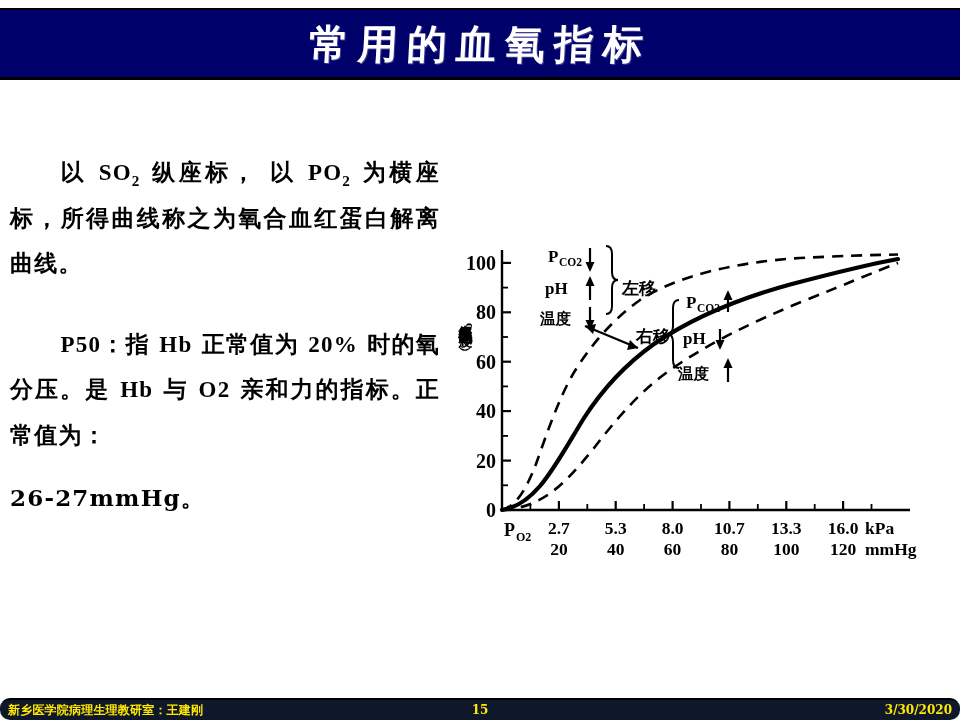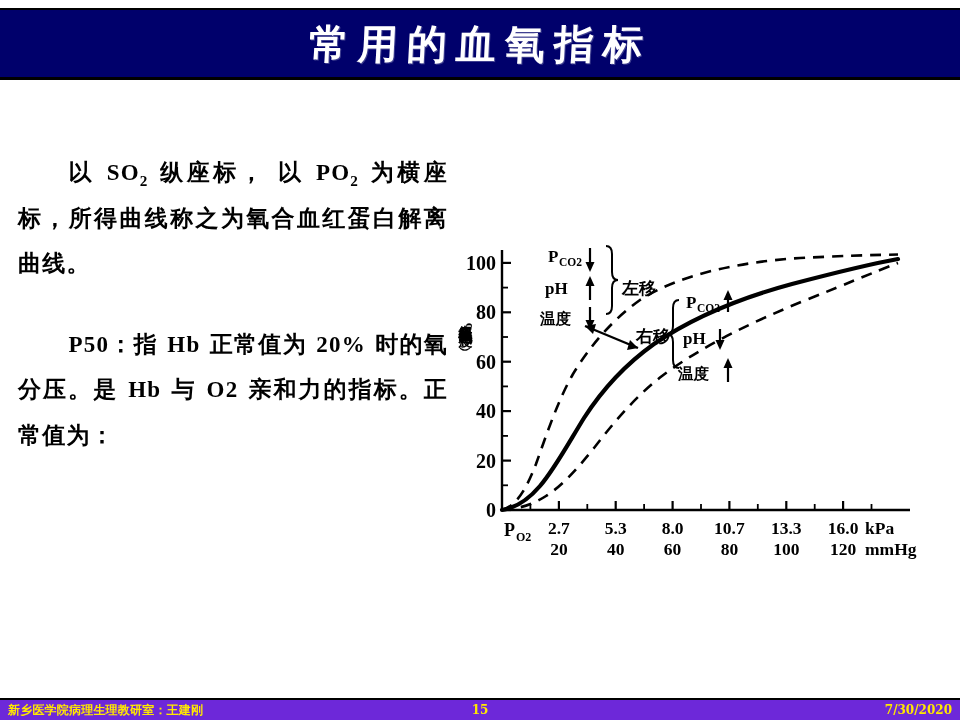--- a/index.html
+++ b/index.html
@@ -41,21 +41,20 @@
     white-space: nowrap;
     transform: skewX(-3deg);
   }
 
   
   .body-text {
     position: absolute;
     left: 10px;
     top: 150px;
     width: 430px;
-    margin-left: 8px;
   }
   .para {
     color: #000000;
     font-family: "DejaVu Serif", serif;
     font-size: 23px;
     font-weight: bold;
     line-height: 1.95;
     letter-spacing: 1.2px;
     text-align: justify;
     margin: 0 0 18px 0;
@@ -88,23 +87,24 @@
     height: 352px;
   }
 
   
   .footer-bar {
     position: absolute;
     left: 0;
     bottom: 0;
     width: 960px;
     height: 22px;
-    background: #6d28d9;
+    background: #0f172a;
     border-top: 2px solid #000000;
     box-sizing: border-box;
+    border-radius: 10px;
   }
   .footer-left, .footer-center, .footer-right {
     position: absolute;
     top: 3px;
     color: #ffe800;
     font-family: "DejaVu Serif", serif;
     font-size: 12px;
     font-weight: bold;
     white-space: nowrap;
     line-height: 15px;
@@ -119,20 +119,21 @@
 <div class="title-banner">
   <div class="title-text">常用的血氧指标</div>
 </div>
 
 <div class="body-text">
 
   <p class="para indented"><span>以 </span><span class="lat">SO</span><sub class="lat">2</sub><span> 纵座标， 以 </span><span class="lat">PO</span><sub class="lat">2</sub><span> 为横座标，所得曲线称之为氧合血红蛋白解离曲线。</span></p>
 
   <p class="para indented p2"><span class="lat">P50</span><span>：指 </span><span class="lat">Hb</span><span> 正常值为 </span><span class="lat">20%</span><span> 时的氧分压。是 </span><span class="lat">Hb</span><span> 与 </span><span class="lat">O2</span><span> 亲和力的指标。正常值为：</span></p>
 
+  <p class="para">26-27mmHg。</p>
 </div>
 
 <div class="chart-figure">
   <svg class="chart-svg" viewBox="0 0 512 352">
 
     <line x1="62" y1="36" x2="62" y2="296" stroke="#000" stroke-width="2.4"></line>
 
     <line x1="62" y1="296" x2="470" y2="296" stroke="#000" stroke-width="2.4"></line>
 
     <g stroke="#000" stroke-width="2.2">
@@ -270,14 +271,14 @@
         <polygon points="288,144 283.5,154 292.5,154" fill="#000"></polygon>
       </g>
     </g>
 
   </svg>
 </div>
 
 <div class="footer-bar">
   <div class="footer-left">新乡医学院病理生理教研室：王建刚</div>
   <div class="footer-center">15</div>
-  <div class="footer-right">7/30/2020</div>
+  <div class="footer-right">3/30/2020</div>
 </div>
 
 </body></html>

